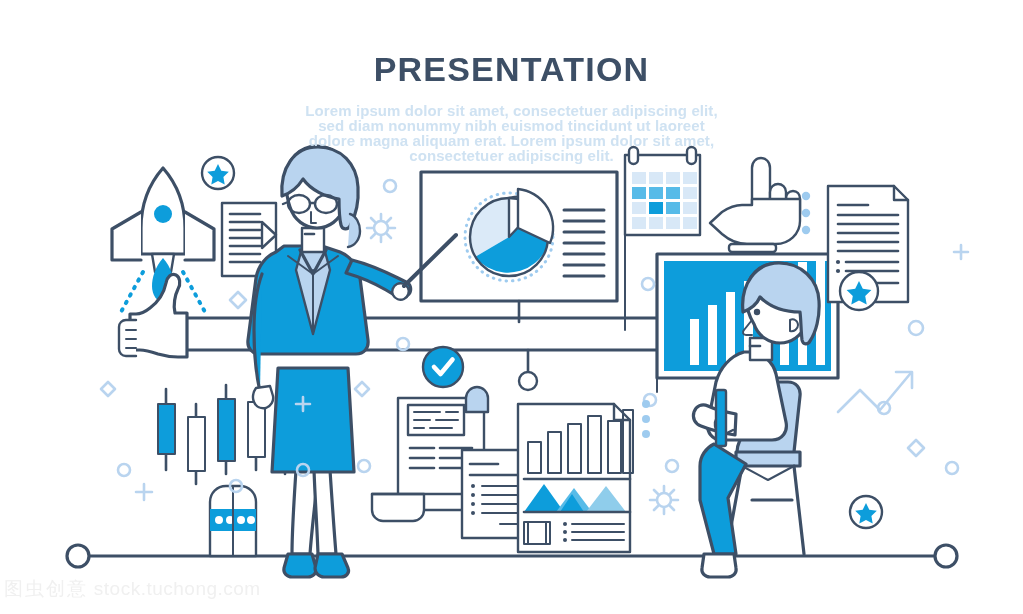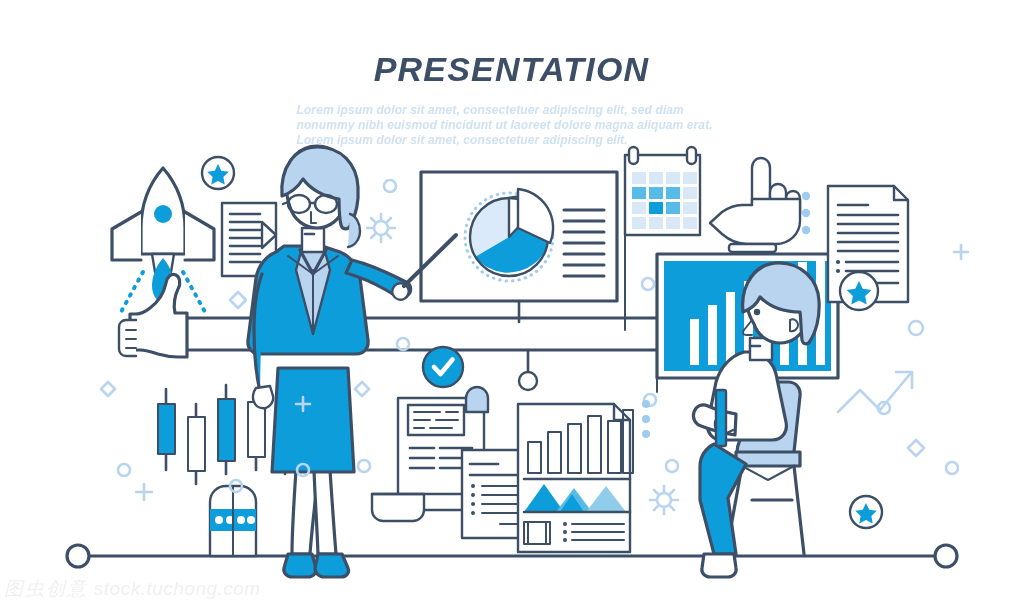--- a/index.html
+++ b/index.html
@@ -1,26 +1,26 @@
 <!DOCTYPE html>
 <html><head>
 <meta charset="utf-8">
 <style>
   html,body{margin:0;padding:0;background:#ffffff;}
   body{width:1023px;height:614px;overflow:hidden;font-family:"Liberation Sans",sans-serif;}
-  #stage{position:relative;width:1023px;height:448px;background:#fff;font-style:italic;}
+  #stage{position:relative;width:1023px;height:448px;background:#fff;}
   #art{position:absolute;left:0;top:0;width:1023px;height:614px;}
   .txt-title{
     position:absolute;left:0;top:50px;width:1023px;text-align:center;
     font-family:"Liberation Sans",sans-serif;font-weight:bold;font-size:34px;
     letter-spacing:1.2px;color:#3d4f66;
   }
   .txt-sub{
     position:absolute;left:50%;transform:translateX(-50%);top:103px;width:430px;
-    font-family:"Liberation Sans",sans-serif;font-size:12px;
+    text-align:center;font-family:"Liberation Sans",sans-serif;font-size:15px;
     line-height:15px;color:#cfe2f2;font-weight:bold;letter-spacing:.1px;
   }
   .watermark{
     position:absolute;left:4px;top:576px;font-size:19px;color:#f0f0f0;
     font-family:"Liberation Sans",sans-serif;letter-spacing:.5px;white-space:nowrap;
   }
   .watermark .cn{letter-spacing:2px;}
 </style>
 </head>
 <body>

